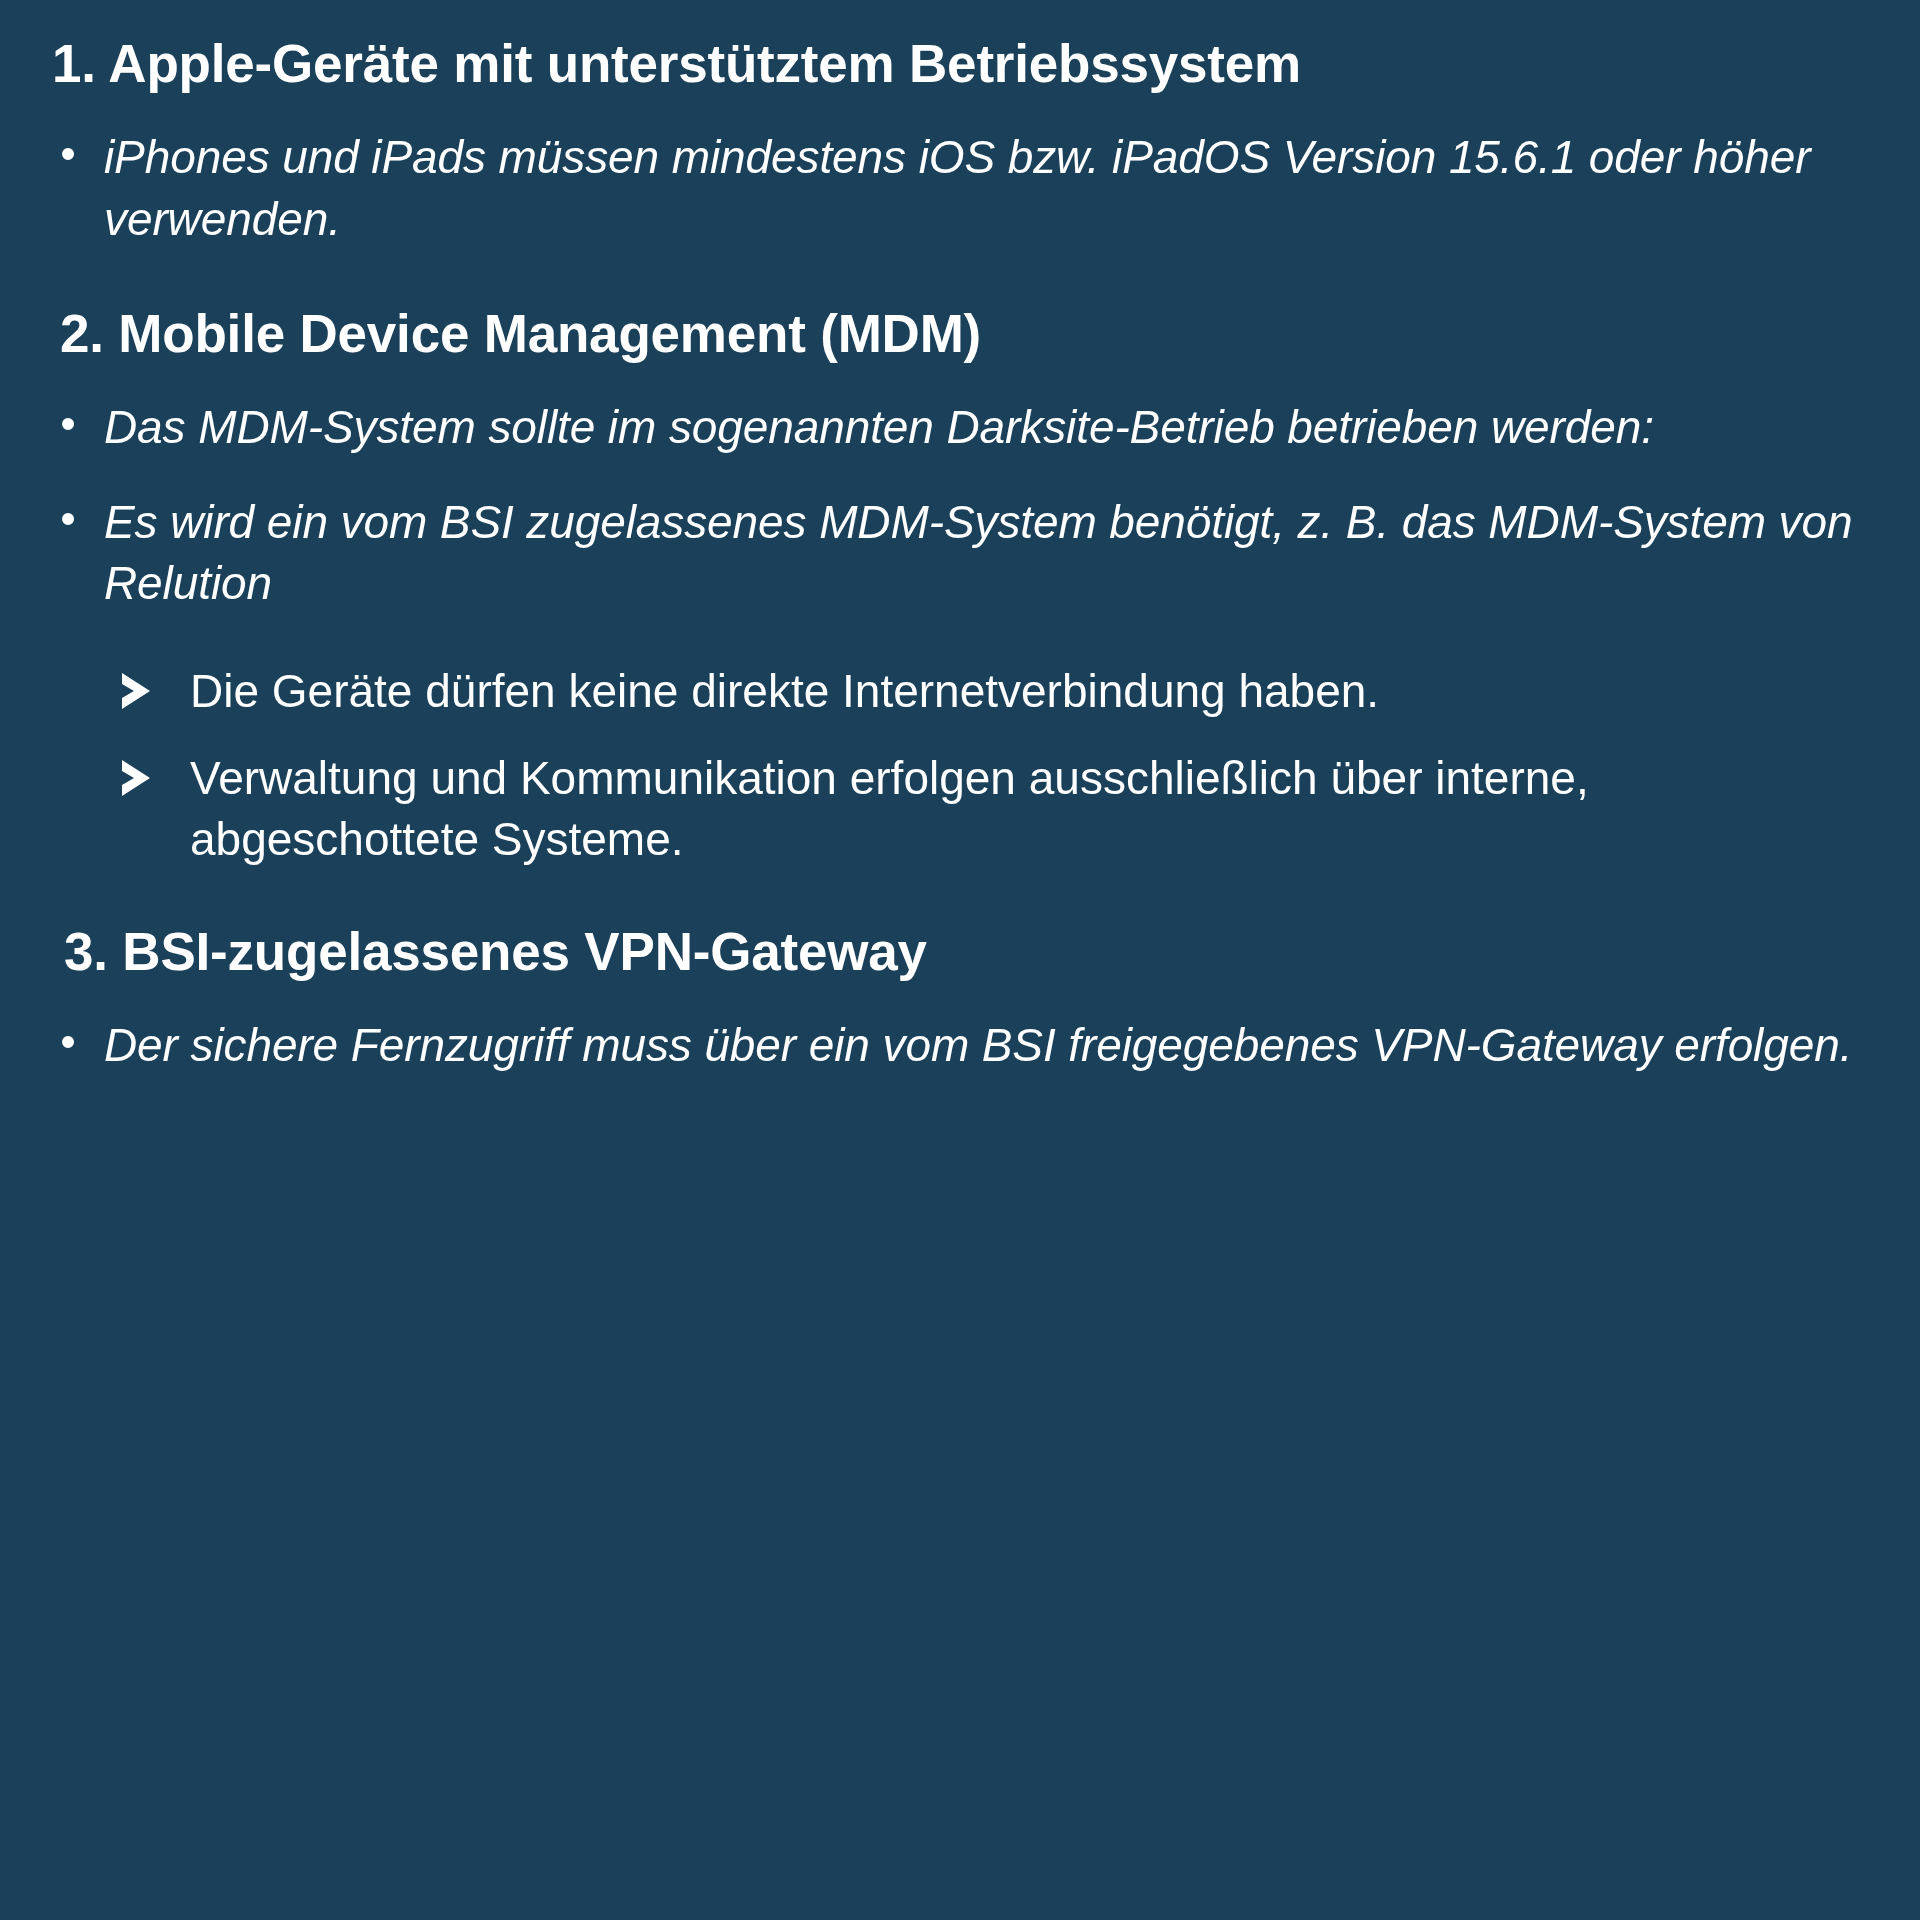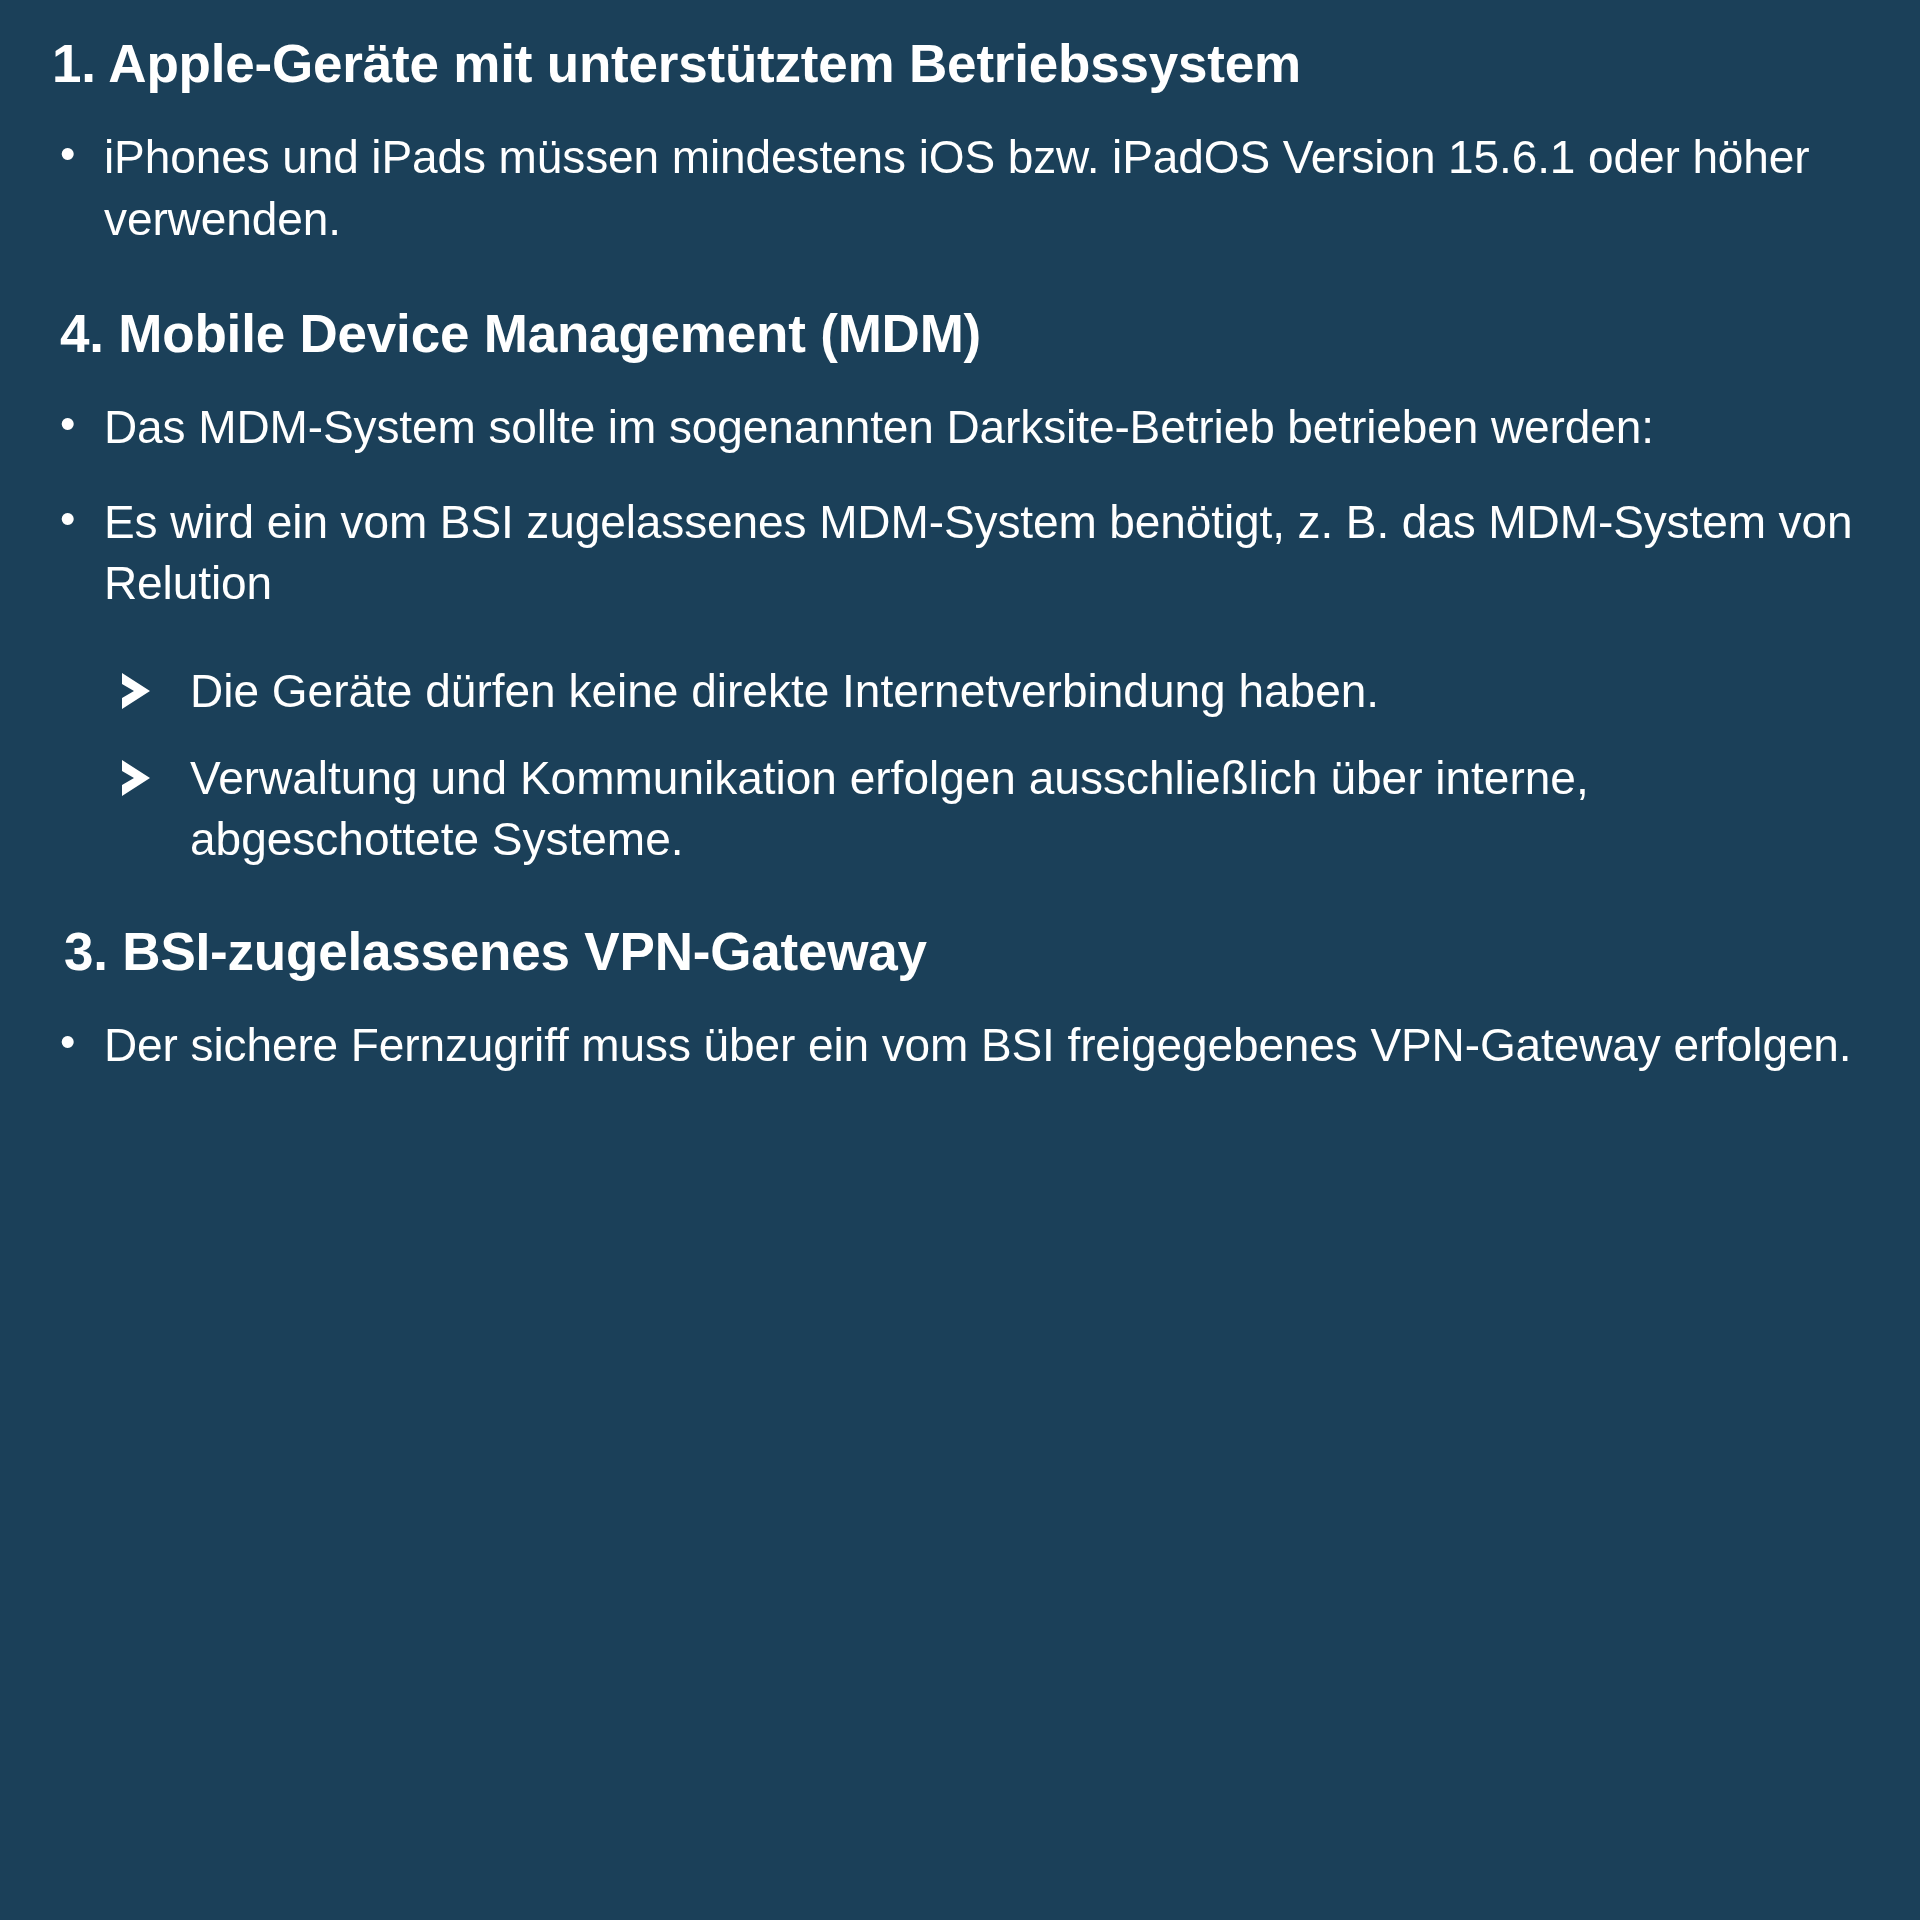--- a/index.html
+++ b/index.html
@@ -40,20 +40,21 @@
   }
   ul.bullets > li {
     position: relative;
     font-size: 46px;
     line-height: 1.33;
     font-weight: 400;
     color: #ffffff;
     padding-left: 52px;
     margin-top: 34px;
     letter-spacing: -0.1px;
+    font-style: italic;
   }
   ul.bullets > li::before {
     content: "•";
     position: absolute;
     left: 8px;
     top: -2px;
     font-size: 44px;
     line-height: 1.33;
     color: #ffffff;
   }
@@ -98,21 +99,21 @@
 <div class="page">
 
   <h2 class="section-heading heading-1">1. Apple-Geräte mit unterstütztem Betriebssystem</h2>
 
   <ul class="bullets group-1">
     <li>iPhones und iPads müssen mindestens iOS bzw. iPadOS Version 15.6.1 oder höher verwenden.</li>
   </ul>
 
   <div class="spacer-a"></div>
 
-  <h2 class="section-heading heading-2">4. Mobile Device Management (MDM)</h2>
+  <h2 class="section-heading heading-2">2. Mobile Device Management (MDM)</h2>
 
   <ul class="bullets group-2">
     <li>Das MDM-System sollte im sogenannten Darksite-Betrieb betrieben werden:</li>
     <li>Es wird ein vom BSI zugelassenes MDM-System benötigt, z. B. das MDM-System von Relution</li>
   </ul>
 
   <ul class="sub-bullets">
     <li class="sub-item-1">
       <span class="chev">
         <svg width="48" height="44" viewBox="0 0 48 44" xmlns="http://www.w3.org/2000/svg">

